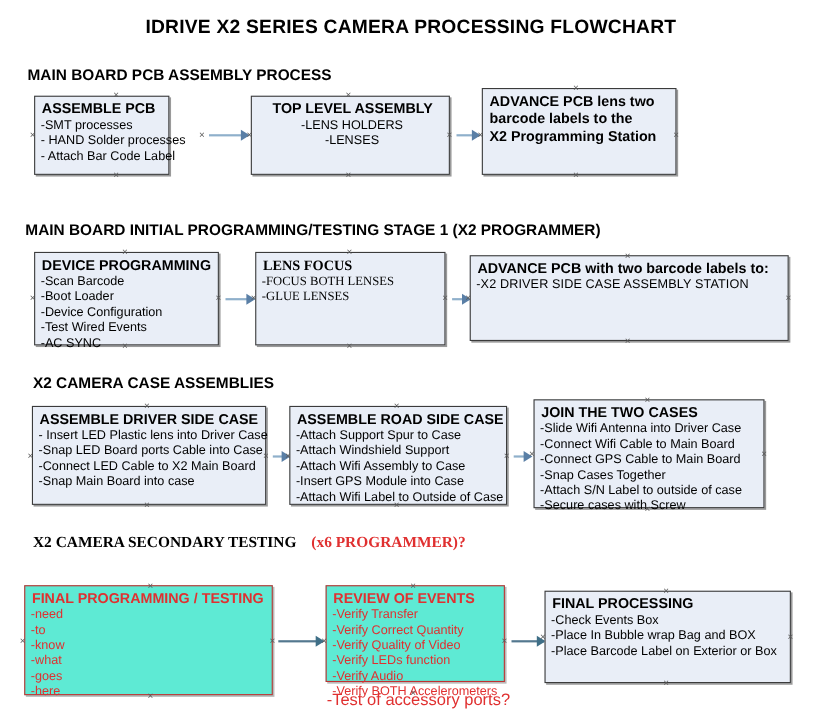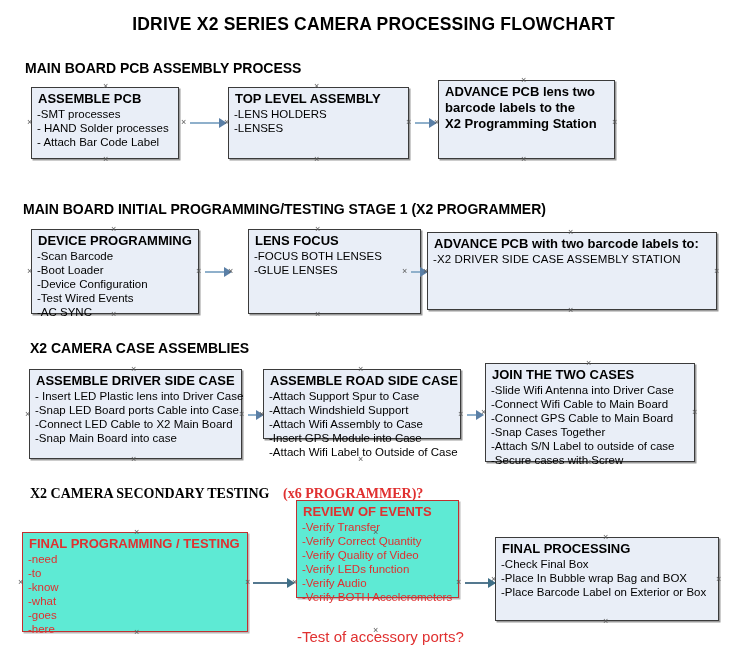--- a/index.html
+++ b/index.html
@@ -84,35 +84,35 @@
 <body>
 
 <div id="canvas">
 
   <div class="doc-title">IDRIVE X2  SERIES CAMERA PROCESSING FLOWCHART</div>
 
   <div class="section-head" style="left:25px;top:60px;">
     <span>MAIN BOARD PCB ASSEMBLY PROCESS</span>
   </div>
 
-  <div class="pbox" style="left:31px;top:87px;width:148px;height:72px;">
+  <div class="pbox" style="left:31px;top:87px;width:123px;height:72px;">
     <div class="ttl">ASSEMBLE PCB</div>
     <div class="ln">-SMT processes</div>
     <div class="ln">- HAND Solder processes</div>
     <div class="ln">- Attach Bar Code Label</div>
   </div>
   <span class="hx" style="left:103px;top:82px;">×</span>
   <span class="hx" style="left:27px;top:118px;">×</span>
   <span class="hx" style="left:181px;top:118px;">×</span>
   <span class="hx" style="left:103px;top:155px;">×</span>
 
   <div class="conn" style="left:190px;top:122px;width:35px;"></div>
   <div class="arrow" style="left:219px;top:118px;"></div>
 
-  <div class="pbox" style="left:228px;top:87px;width:181px;height:72px;">
+  <div class="pbox" style="left:228px;top:87px;width:181px;height:72px;text-align:center;">
     <div class="ttl">TOP LEVEL ASSEMBLY</div>
     <div class="ln">-LENS HOLDERS</div>
     <div class="ln">-LENSES</div>
   </div>
   <span class="hx" style="left:314px;top:82px;">×</span>
   <span class="hx" style="left:224px;top:118px;">×</span>
   <span class="hx" style="left:406px;top:118px;">×</span>
   <span class="hx" style="left:314px;top:155px;">×</span>
 
   <div class="conn" style="left:415px;top:122px;width:20px;"></div>
@@ -141,21 +141,21 @@
     <div class="ln">-AC SYNC</div>
   </div>
   <span class="hx" style="left:111px;top:225px;">×</span>
   <span class="hx" style="left:27px;top:267px;">×</span>
   <span class="hx" style="left:196px;top:267px;">×</span>
   <span class="hx" style="left:111px;top:310px;">×</span>
 
   <div class="conn" style="left:205px;top:271px;width:25px;"></div>
   <div class="arrow" style="left:224px;top:267px;"></div>
 
-  <div class="pbox" style="left:248px;top:229px;width:173px;height:85px;">
+  <div class="pbox" style="left:232px;top:229px;width:173px;height:85px;font-family:Liberation Serif, serif;">
     <div class="ttl">LENS FOCUS</div>
     <div class="ln">-FOCUS BOTH LENSES</div>
     <div class="ln">-GLUE LENSES</div>
   </div>
   <span class="hx" style="left:315px;top:225px;">×</span>
   <span class="hx" style="left:228px;top:267px;">×</span>
   <span class="hx" style="left:402px;top:267px;">×</span>
   <span class="hx" style="left:315px;top:310px;">×</span>
 
   <div class="conn" style="left:411px;top:271px;width:15px;"></div>
@@ -182,21 +182,21 @@
     <div class="ln">-Snap Main Board into case</div>
   </div>
   <span class="hx" style="left:131px;top:365px;">×</span>
   <span class="hx" style="left:25px;top:410px;">×</span>
   <span class="hx" style="left:239px;top:410px;">×</span>
   <span class="hx" style="left:131px;top:455px;">×</span>
 
   <div class="conn" style="left:248px;top:414px;width:14px;"></div>
   <div class="arrow" style="left:256px;top:410px;"></div>
 
-  <div class="pbox" style="left:263px;top:369px;width:198px;height:70px;">
+  <div class="pbox" style="left:263px;top:369px;width:198px;height:90px;">
     <div class="ttl">ASSEMBLE ROAD SIDE CASE</div>
     <div class="ln">-Attach Support Spur to Case</div>
     <div class="ln">-Attach Windshield Support</div>
     <div class="ln">-Attach Wifi Assembly to Case</div>
     <div class="ln">-Insert GPS Module into Case</div>
     <div class="ln">-Attach Wifi Label to Outside of Case</div>
   </div>
   <span class="hx" style="left:358px;top:365px;">×</span>
   <span class="hx" style="left:259px;top:410px;">×</span>
   <span class="hx" style="left:458px;top:410px;">×</span>
@@ -234,41 +234,41 @@
     <div class="ln">-here</div>
   </div>
   <span class="hx" style="left:134px;top:528px;">×</span>
   <span class="hx" style="left:18px;top:578px;">×</span>
   <span class="hx" style="left:245px;top:578px;">×</span>
   <span class="hx" style="left:134px;top:628px;">×</span>
 
   <div class="conn dark" style="left:253px;top:582px;width:40px;"></div>
   <div class="arrow dark" style="left:287px;top:578px;"></div>
 
-  <div class="pbox redbox redtext" style="left:296px;top:500px;width:163px;height:98px;">
+  <div class="pbox redbox redtext" style="left:296px;top:532px;width:163px;height:88px;">
     <div class="ttl">REVIEW OF EVENTS</div>
     <div class="ln">-Verify Transfer</div>
     <div class="ln">-Verify Correct Quantity</div>
     <div class="ln">-Verify Quality of Video</div>
     <div class="ln">-Verify LEDs function</div>
     <div class="ln">-Verify Audio</div>
     <div class="ln">-Verify BOTH Accelerometers</div>
   </div>
   <div class="overflow-ln" style="left:297px;top:630px;">-Test of accessory ports?</div>
   <span class="hx" style="left:373px;top:528px;">×</span>
   <span class="hx" style="left:292px;top:578px;">×</span>
   <span class="hx" style="left:456px;top:578px;">×</span>
   <span class="hx" style="left:373px;top:626px;">×</span>
 
   <div class="conn dark" style="left:465px;top:582px;width:30px;"></div>
   <div class="arrow dark" style="left:488px;top:578px;"></div>
 
   <div class="pbox" style="left:495px;top:537px;width:224px;height:84px;">
     <div class="ttl">FINAL PROCESSING</div>
-    <div class="ln">-Check Final Box</div>
+    <div class="ln">-Check Events Box</div>
     <div class="ln">-Place In Bubble wrap Bag and BOX</div>
     <div class="ln">-Place Barcode Label on Exterior or Box</div>
   </div>
   <span class="hx" style="left:603px;top:533px;">×</span>
   <span class="hx" style="left:491px;top:575px;">×</span>
   <span class="hx" style="left:716px;top:575px;">×</span>
   <span class="hx" style="left:603px;top:617px;">×</span>
 
 </div>
 

